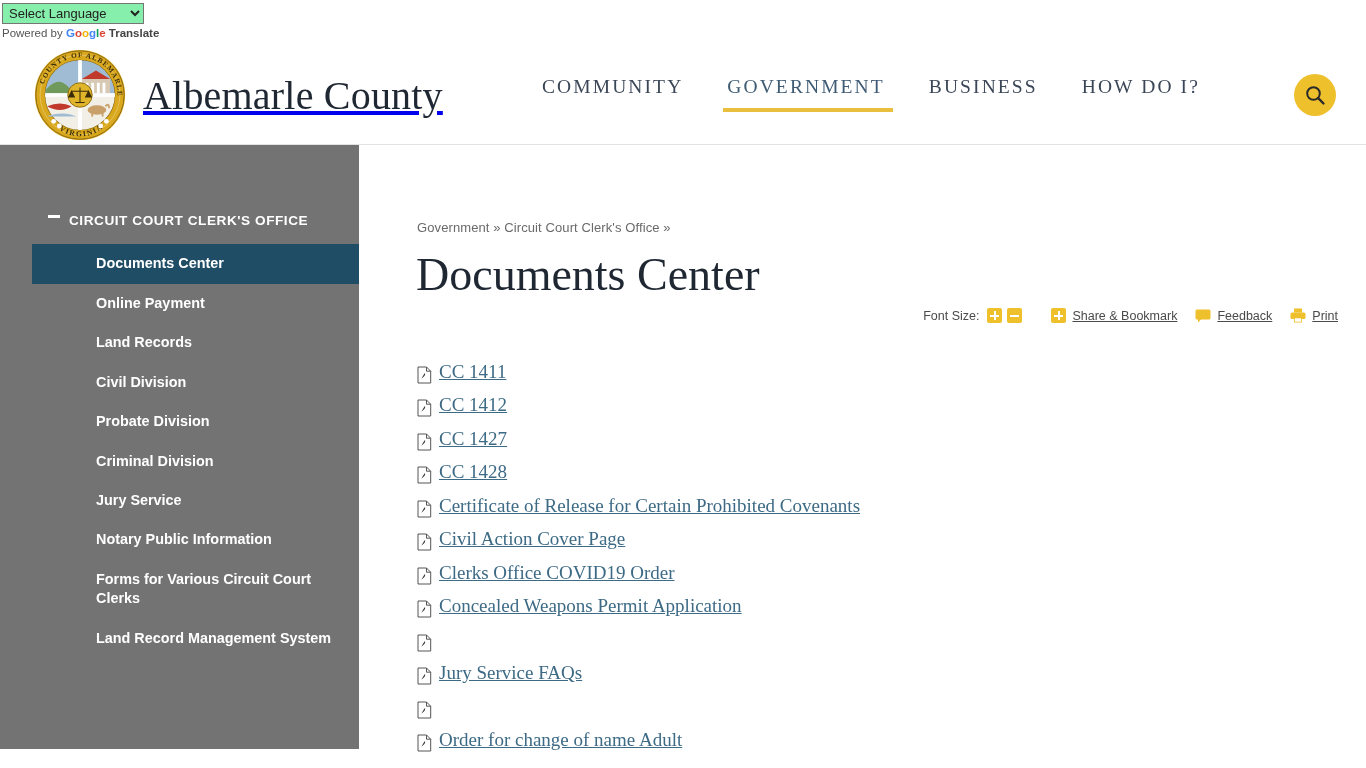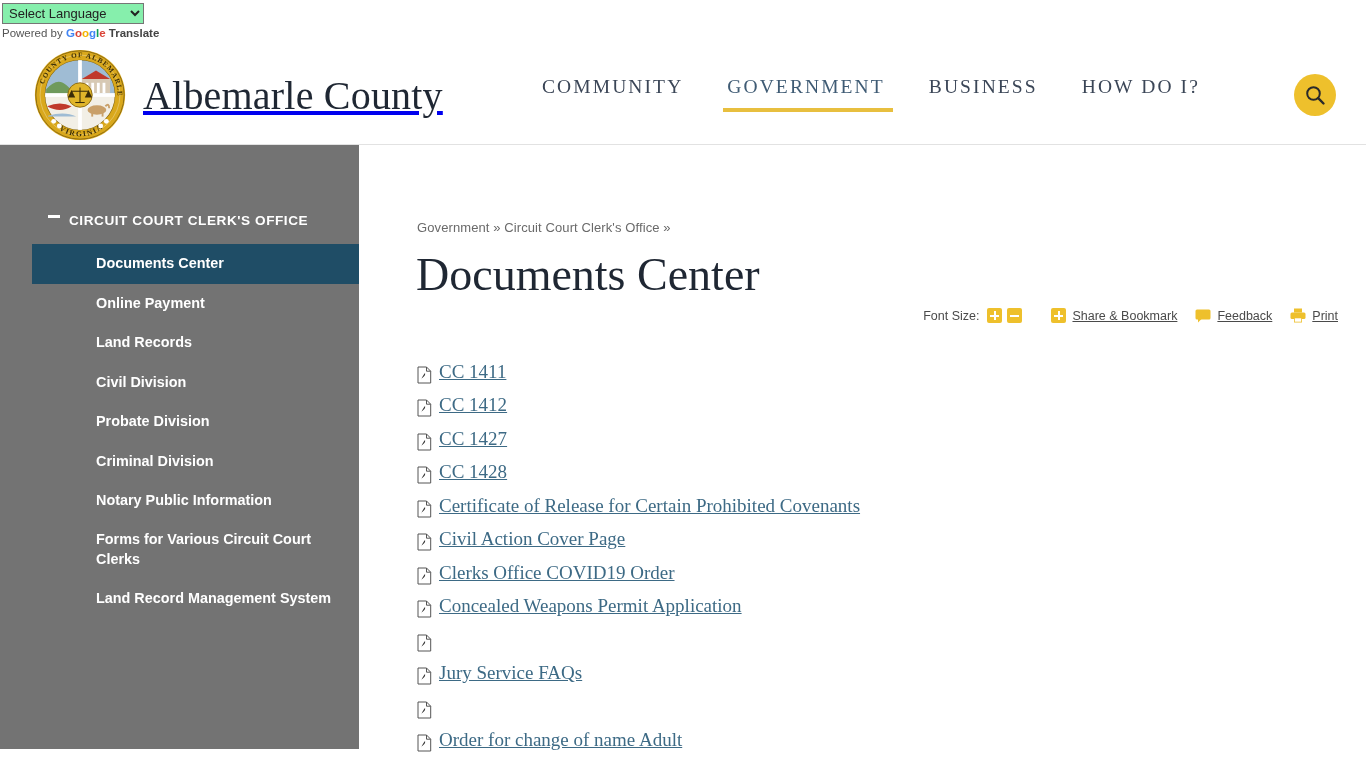--- a/index.html
+++ b/index.html
@@ -304,20 +304,21 @@
     <span class="collapse-dash"></span>
     <span class="side-head-label">CIRCUIT COURT CLERK'S OFFICE</span>
   </div>
   <nav class="side-list">
     <a class="side-item active" href="#">Documents Center</a>
     <a class="side-item" href="#">Online Payment</a>
     <a class="side-item" href="#">Land Records</a>
     <a class="side-item" href="#">Civil Division</a>
     <a class="side-item" href="#">Probate Division</a>
     <a class="side-item" href="#">Criminal Division</a>
+    <a class="side-item" href="#">Jury Service</a>
     <a class="side-item" href="#">Notary Public Information</a>
     <a class="side-item" href="#">Forms for Various Circuit Court Clerks</a>
     <a class="side-item" href="#">Land Record Management System</a>
   </nav>
 </aside>
 
 <main class="content">
 
   <div class="breadcrumb">Government » Circuit Court Clerk's Office »</div>
 

